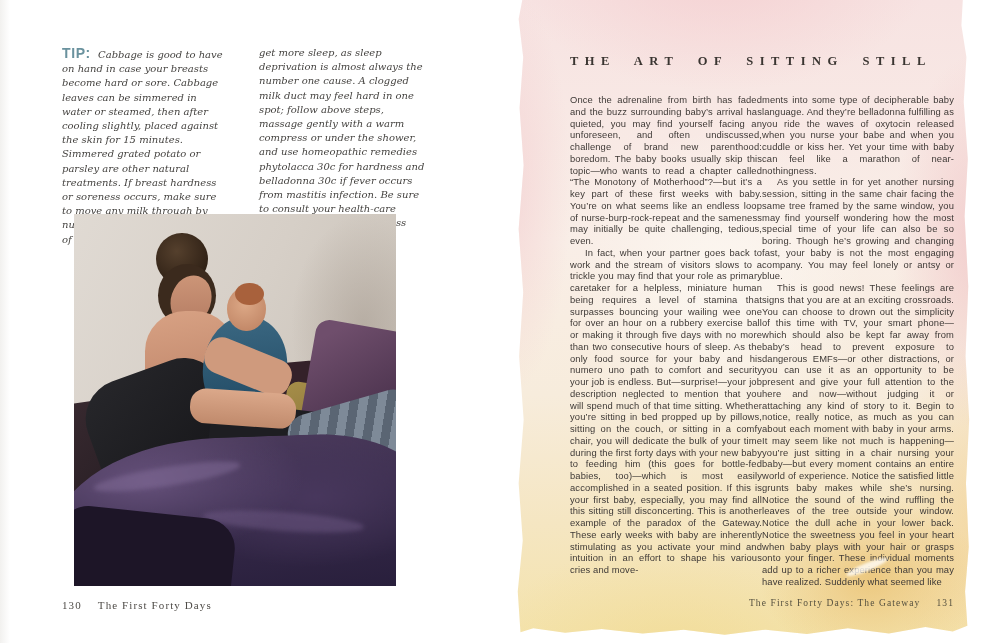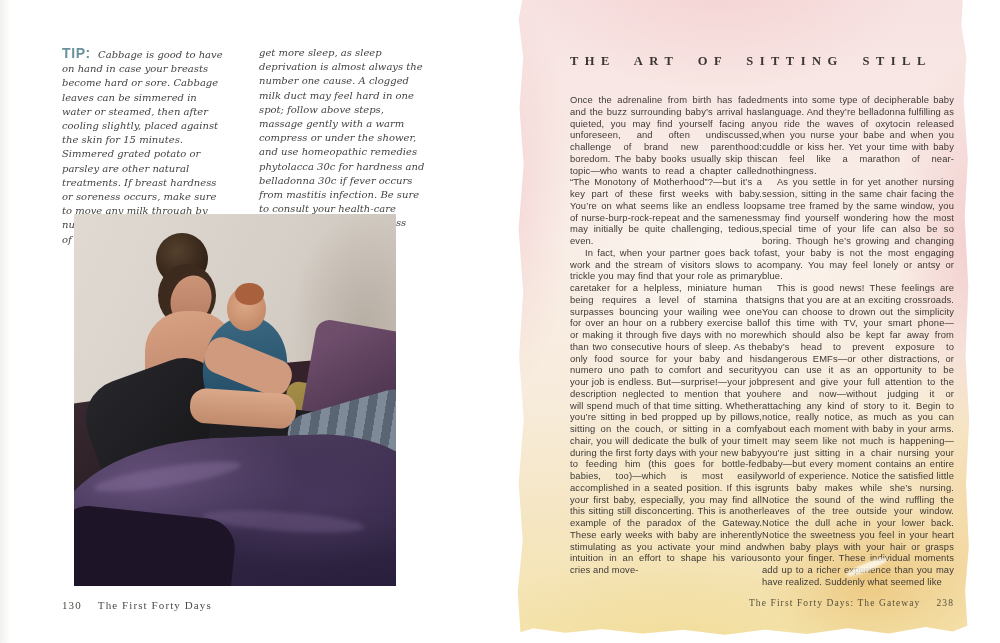--- a/index.html
+++ b/index.html
@@ -153,17 +153,17 @@
         <p class="indent">In fact, when your partner goes back to work and the stream of visitors slows to a trickle you may find that your role as primary caretaker for a helpless, miniature human being requires a level of stamina that surpasses bouncing your wailing wee one for over an hour on a rubbery exercise ball or making it through five days with no more than two consecutive hours of sleep. As the only food source for your baby and his numero uno path to comfort and security your job is endless. But—surprise!—your job description neglected to mention that you will spend much of that time sitting. Whether you’re sitting in bed propped up by pillows, sitting on the couch, or sitting in a comfy chair, you will dedicate the bulk of your time during the first forty days with your new baby to feeding him (this goes for bottle-fed babies, too)—which is most easily accomplished in a seated position. If this is your first baby, especially, you may find all this sitting still disconcerting. This is another example of the paradox of the Gateway. These early weeks with baby are inherently stimulating as you activate your mind and intuition in an effort to shape his various cries and move-</p>
       </div>
       <div class="rp-col">
         <p>ments into some type of decipherable baby language. And they’re belladonna fulfilling as you ride the waves of oxytocin released when you nurse your babe and when you cuddle or kiss her. Yet your time with baby can feel like a marathon of near-nothingness.</p>
         <p class="indent">As you settle in for yet another nursing session, sitting in the same chair facing the same tree framed by the same window, you may find yourself wondering how the most special time of your life can also be so boring. Though he’s growing and changing fast, your baby is not the most engaging company. You may feel lonely or antsy or blue.</p>
         <p class="indent">This is good news! These feelings are signs that you are at an exciting crossroads. You can choose to drown out the simplicity of this time with TV, your smart phone—which should also be kept far away from baby’s head to prevent exposure to dangerous EMFs—or other distractions, or you can use it as an opportunity to be present and give your full attention to the here and now—without judging it or attaching any kind of story to it. Begin to notice, really notice, as much as you can about each moment with baby in your arms. It may seem like not much is happening—you’re just sitting in a chair nursing your baby—but every moment contains an entire world of experience. Notice the satisfied little grunts baby makes while she’s nursing. Notice the sound of the wind ruffling the leaves of the tree outside your window. Notice the dull ache in your lower back. Notice the sweetness you feel in your heart when baby plays with your hair or grasps onto your finger. These individual moments add up to a richer experience than you may have realized. Suddenly what seemed like</p>
       </div>
     </div>
     <div class="rp-crease"></div>
     <div class="footer-right">
-      <span>The First Forty Days: The Gateway</span><span class="pagenum">238</span>
+      <span>The First Forty Days: The Gateway</span><span class="pagenum">131</span>
     </div>
   </div>
 
 </div>
 
 </body></html>

